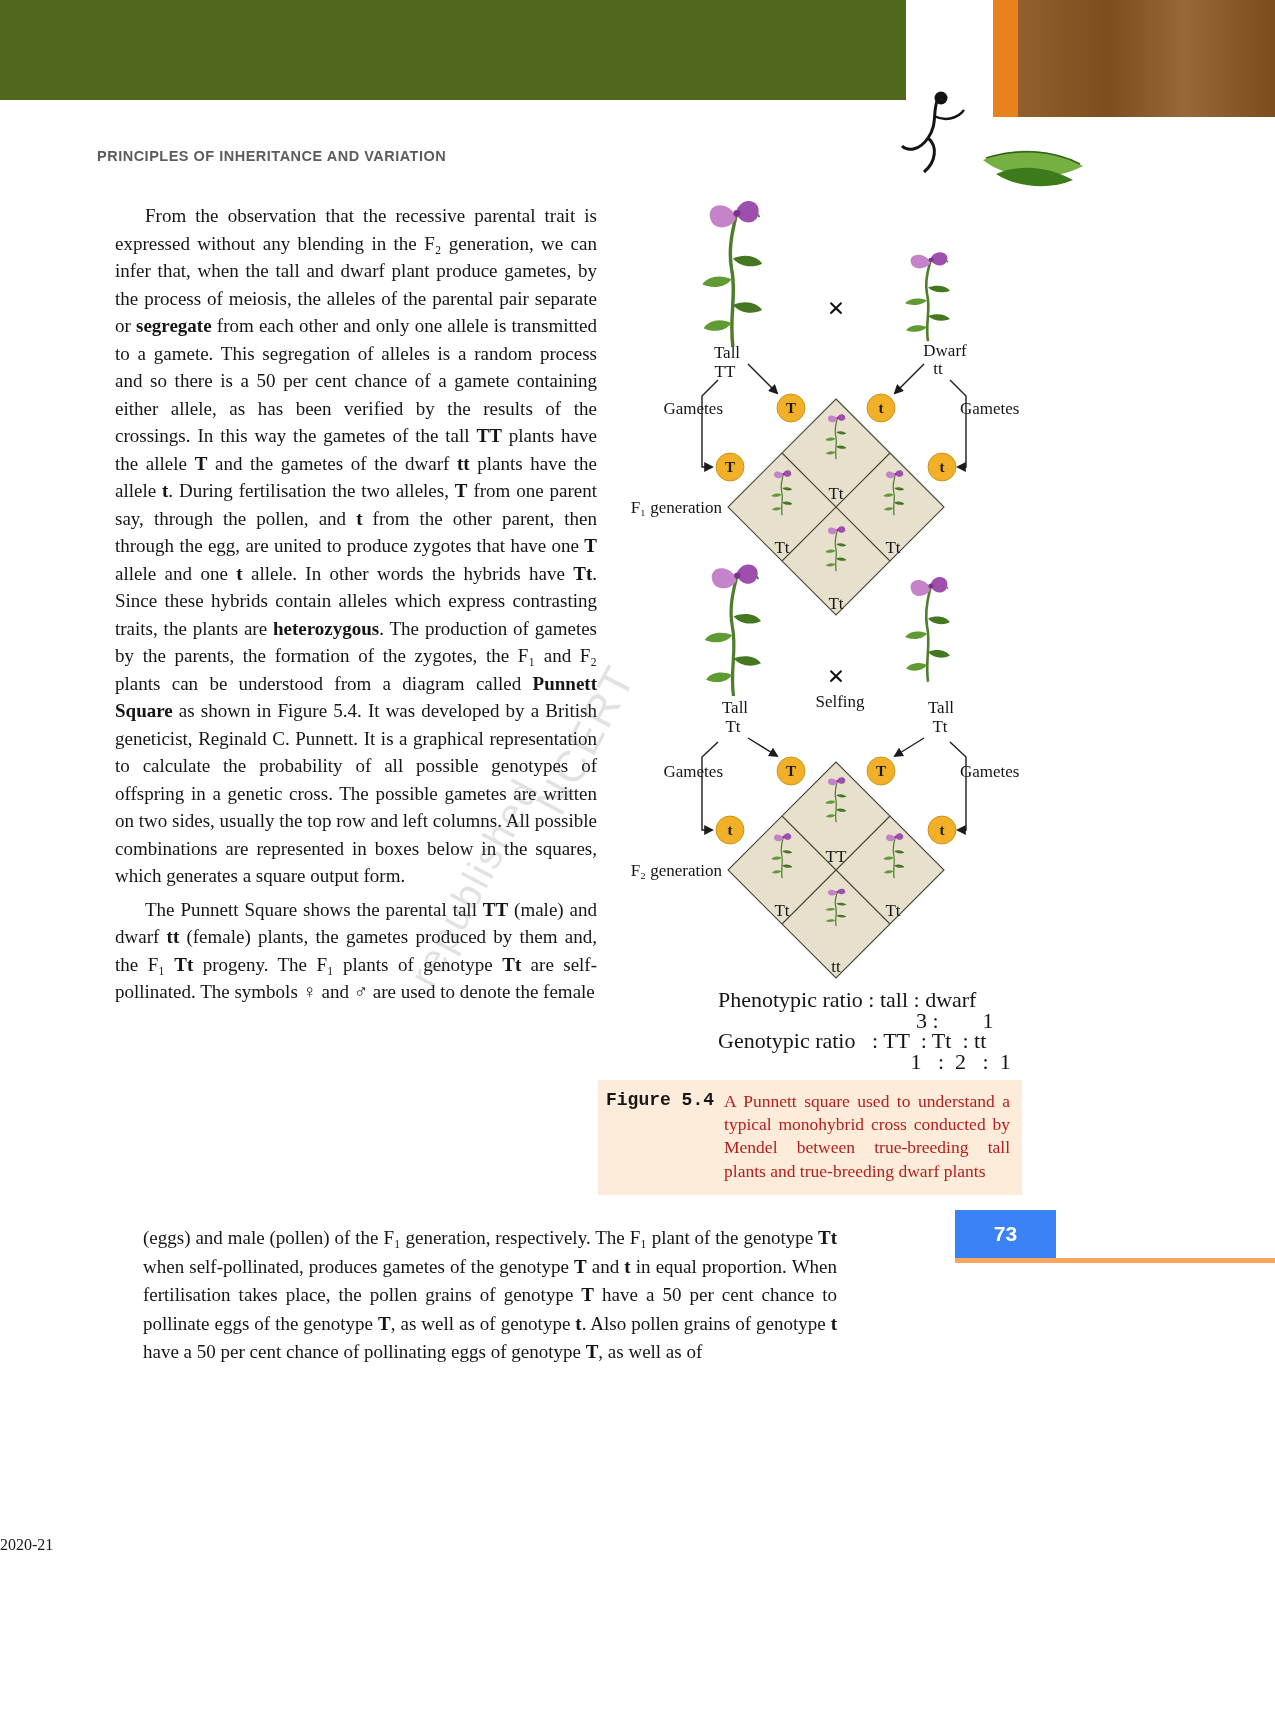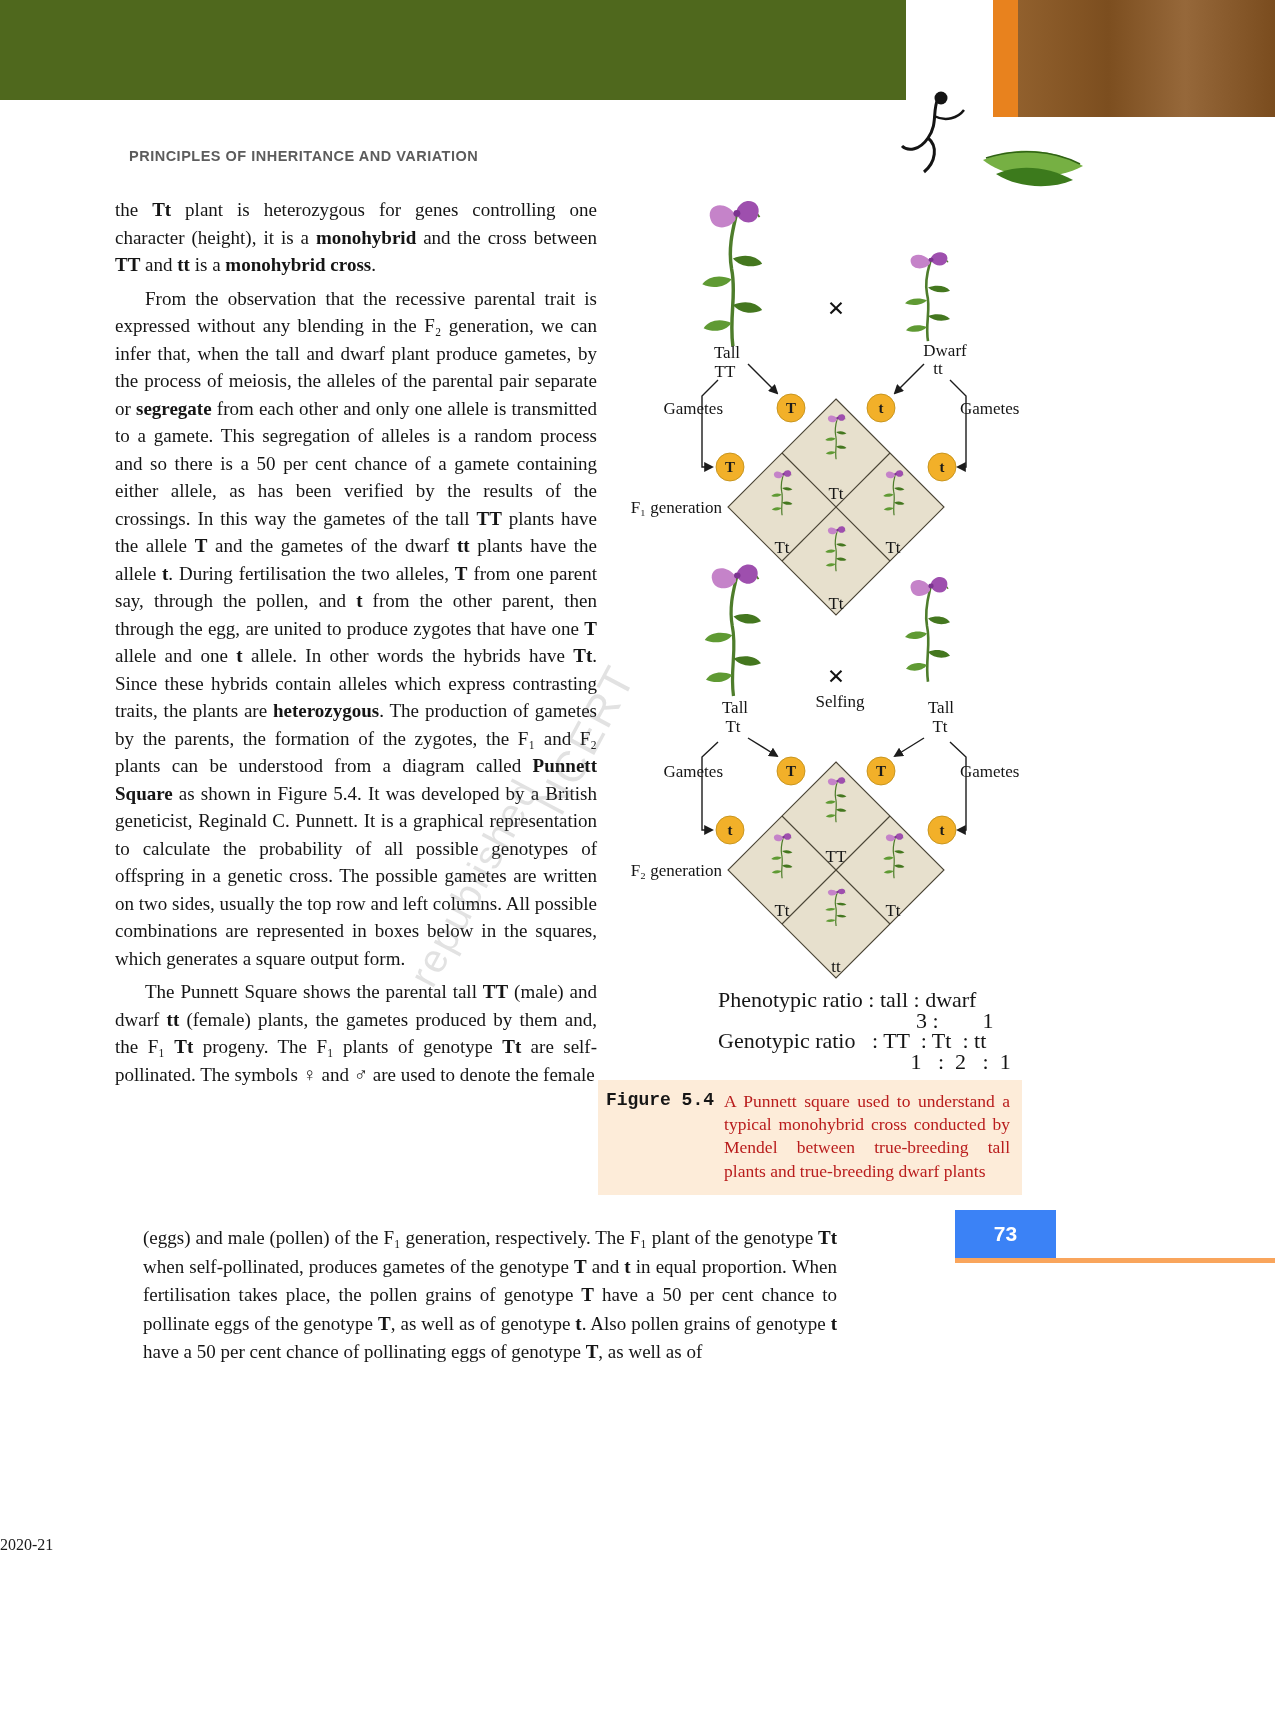--- a/index.html
+++ b/index.html
@@ -8,21 +8,21 @@
     position:relative; width:1275px; height:1709px; background:#ffffff;
     font-family:"Liberation Serif", serif; overflow:hidden; margin:0 auto;
   }
   
   .band-green { position:absolute; left:0; top:0; width:906px; height:100px; background:#4f681d; }
   .band-orange { position:absolute; left:993px; top:0; width:25px; height:117px; background:#e8821e; }
   .band-brown { position:absolute; left:1018px; top:0; width:257px; height:117px;
     background:linear-gradient(90deg,#91602d 0%,#7c4e1f 35%,#96683a 65%,#7a4c1e 100%); }
   .deco { position:absolute; left:868px; top:88px; }
 
-  .running-head { position:absolute; left:129px; top:148px; font-family:"Liberation Sans",sans-serif;
+  .running-head { position:absolute; left:97px; top:148px; font-family:"Liberation Sans",sans-serif;
     font-size:14.5px; font-weight:bold; letter-spacing:.5px; color:#5c5c5c; }
 
   .col-text { position:absolute; left:115px; top:196px; width:482px;
     font-size:19px; line-height:27.5px; text-align:justify; color:#151515; }
   .col-text p.indent { text-indent:30px;margin-top:6px; }
 
   .full-text { position:absolute; left:115px; top:1224px; width:694px;
     font-size:19px; line-height:28.6px; text-align:justify; color:#151515;margin-left:28px; }
 
   .fig-svg { position:absolute; left:598px; top:186px; }
@@ -70,21 +70,20 @@
     <path d="M66 28 C 78 34 90 30 96 22" stroke="#141414" stroke-width="2.5" fill="none"></path>
     <circle cx="73" cy="10" r="6.5" fill="#141414"></circle>
     <path d="M215 78 C 185 60 145 58 115 72 C 140 92 185 94 215 78 Z" fill="#76b043"></path>
     <path d="M205 92 C 180 78 150 76 128 86 C 150 100 182 102 205 92 Z" fill="#3c7a1c"></path>
     <path d="M118 70 C 150 60 185 62 212 76" stroke="#2f6214" stroke-width="1.5" fill="none"></path>
   </svg>
 
   <div class="running-head">PRINCIPLES OF INHERITANCE AND VARIATION</div>
 
   <div class="col-text">
-    <p>the <b>Tt</b> plant is heterozygous for genes controlling one character (height), it is a <b>monohybrid</b> and the cross between <b>TT</b> and <b>tt</b> is a <b>monohybrid cross</b>.</p>
     <p class="indent">From the observation that the recessive parental trait is expressed without any blending in the F₂ generation, we can infer that, when the tall and dwarf plant produce gametes, by the process of meiosis, the alleles of the parental pair separate or <b>segregate</b> from each other and only one allele is transmitted to a gamete. This segregation of alleles is a random process and so there is a 50 per cent chance of a gamete containing either allele, as has been verified by the results of the crossings. In this way the gametes of the tall <b>TT</b> plants have the allele <b>T</b> and the gametes of the dwarf <b>tt</b> plants have the allele <b>t</b>. During fertilisation the two alleles, <b>T</b> from one parent say, through the pollen, and <b>t</b> from the other parent, then through the egg, are united to produce zygotes that have one <b>T</b> allele and one <b>t</b> allele.  In other words the hybrids have <b>Tt</b>. Since these hybrids contain alleles which express contrasting traits, the plants are <b>heterozygous</b>. The production of gametes by the parents, the formation of the zygotes, the F₁ and F₂ plants can be understood from a diagram called <b>Punnett Square</b> as shown in Figure 5.4. It was developed by a British geneticist, Reginald C. Punnett. It is a graphical representation to calculate the probability of all possible genotypes of offspring in a genetic cross. The possible gametes are written on two sides, usually the top row and left columns. All possible combinations are represented in boxes below in the squares, which generates a square output form.</p>
     <p class="indent">The Punnett Square shows the parental tall <b>TT</b> (male) and dwarf <b>tt</b> (female) plants, the gametes produced by them and, the F₁ <b>Tt</b> progeny. The F₁ plants of genotype <b>Tt</b> are self-pollinated. The symbols ♀ and ♂ are used to denote the female</p>
   </div>
 
   <div class="full-text">
     <p>(eggs) and male (pollen) of the F₁ generation, respectively. The F₁ plant of the genotype <b>Tt</b> when self-pollinated, produces gametes of the genotype <b>T</b> and <b>t</b> in equal proportion. When fertilisation takes place, the pollen grains of genotype <b>T</b> have a 50 per cent chance to pollinate eggs of the genotype <b>T</b>, as well as of genotype <b>t</b>. Also pollen grains of genotype <b>t</b> have a 50 per cent chance of pollinating eggs of genotype <b>T</b>, as well as of</p>
   </div>
 
   <svg class="fig-svg" width="578" height="890" viewBox="0 0 578 890">
     <defs>

